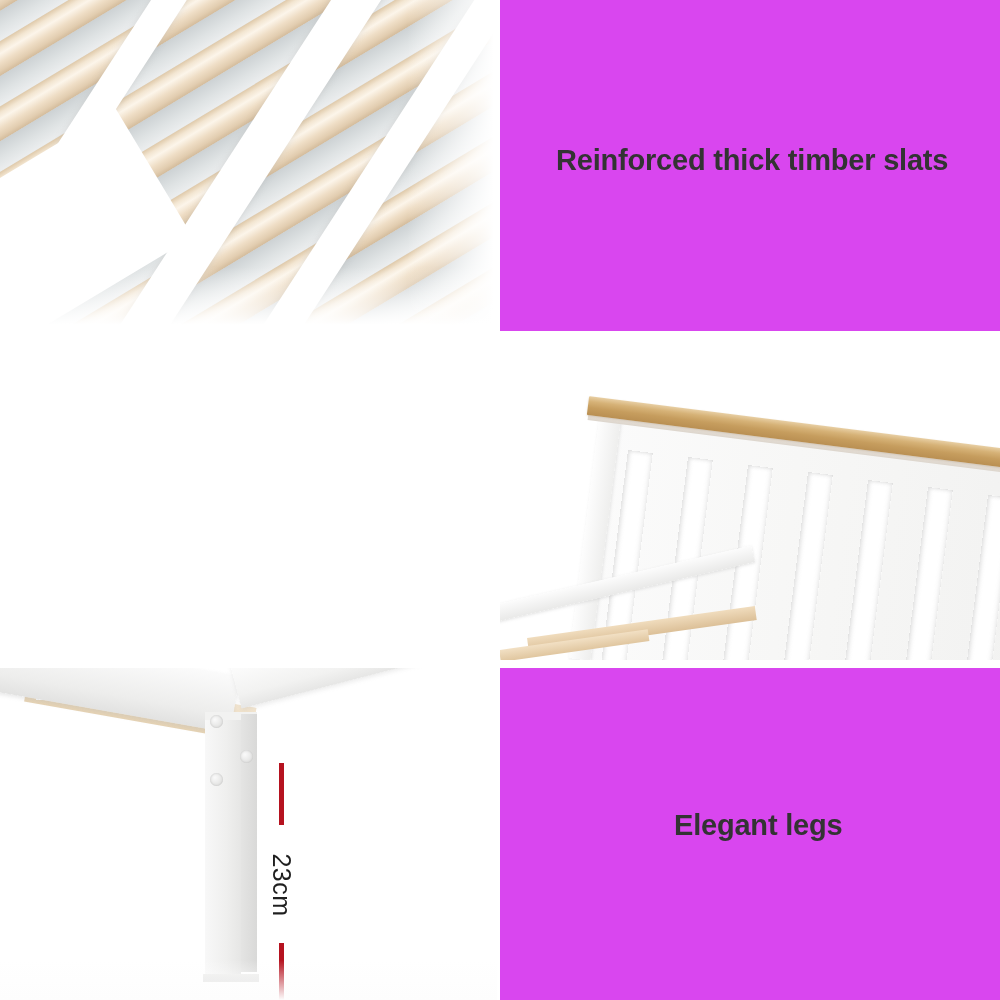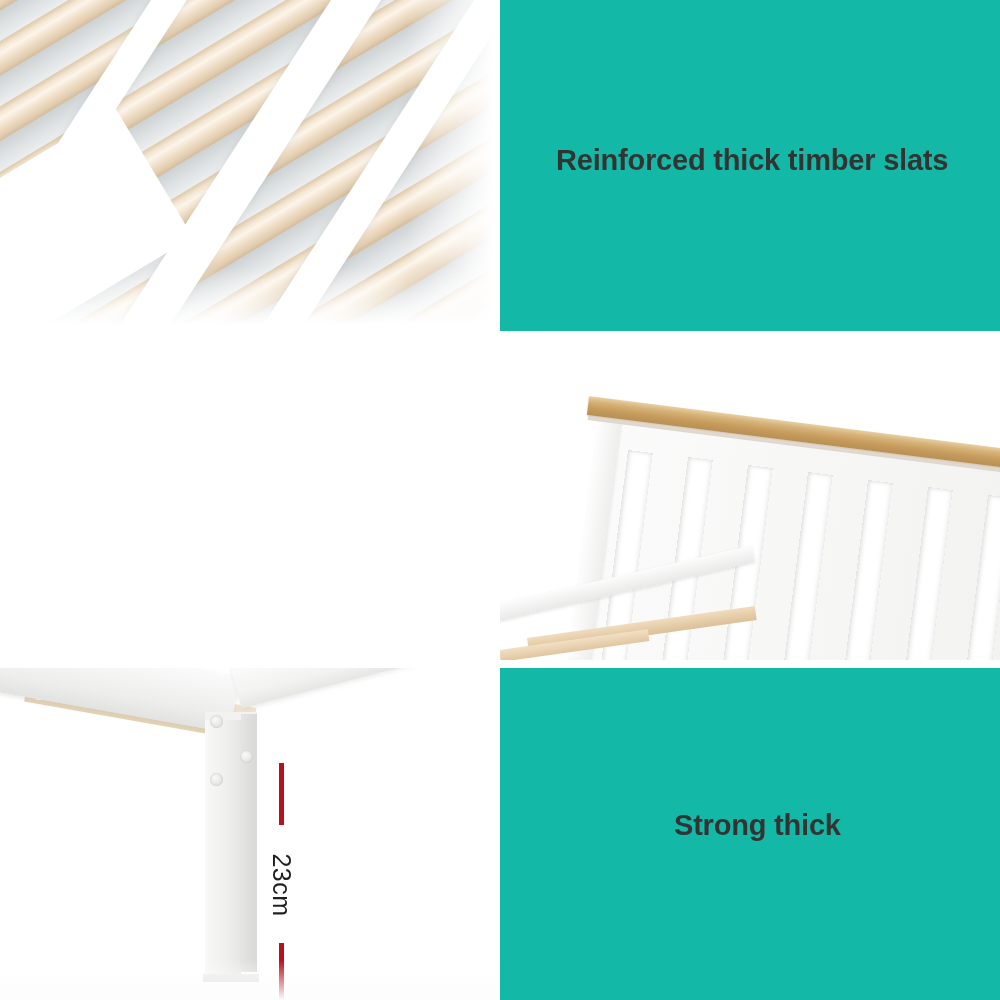--- a/index.html
+++ b/index.html
@@ -13,21 +13,21 @@
   .infographic {
     position: relative;
     width: 1000px; height: 1000px;
     background: #ffffff;
   }
 
   
   .panel {
     position: absolute;
     overflow: hidden;
-    background: #14b8a6;
+    background: #d946ef;
   }
   .panel.photo { background: #fbfbfb; }
 
   
   .caption {
     position: absolute;
     color: #333333;
     font-weight: bold;
     font-size: 29px;
     letter-spacing: -0.2px;
@@ -366,16 +366,16 @@
         <div class="measure-line top"></div>
         <div class="measure-line bottom"></div>
         <div class="measure-label">23cm</div>
       </div>
 
       <div class="shadow-wash"></div>
     </div>
   </div>
 
   <div class="panel" id="panel-legs-caption">
-    <div class="caption" id="caption-legs">Strong thick</div>
+    <div class="caption" id="caption-legs">Elegant legs</div>
   </div>
 
 </div>
 
 </body></html>

